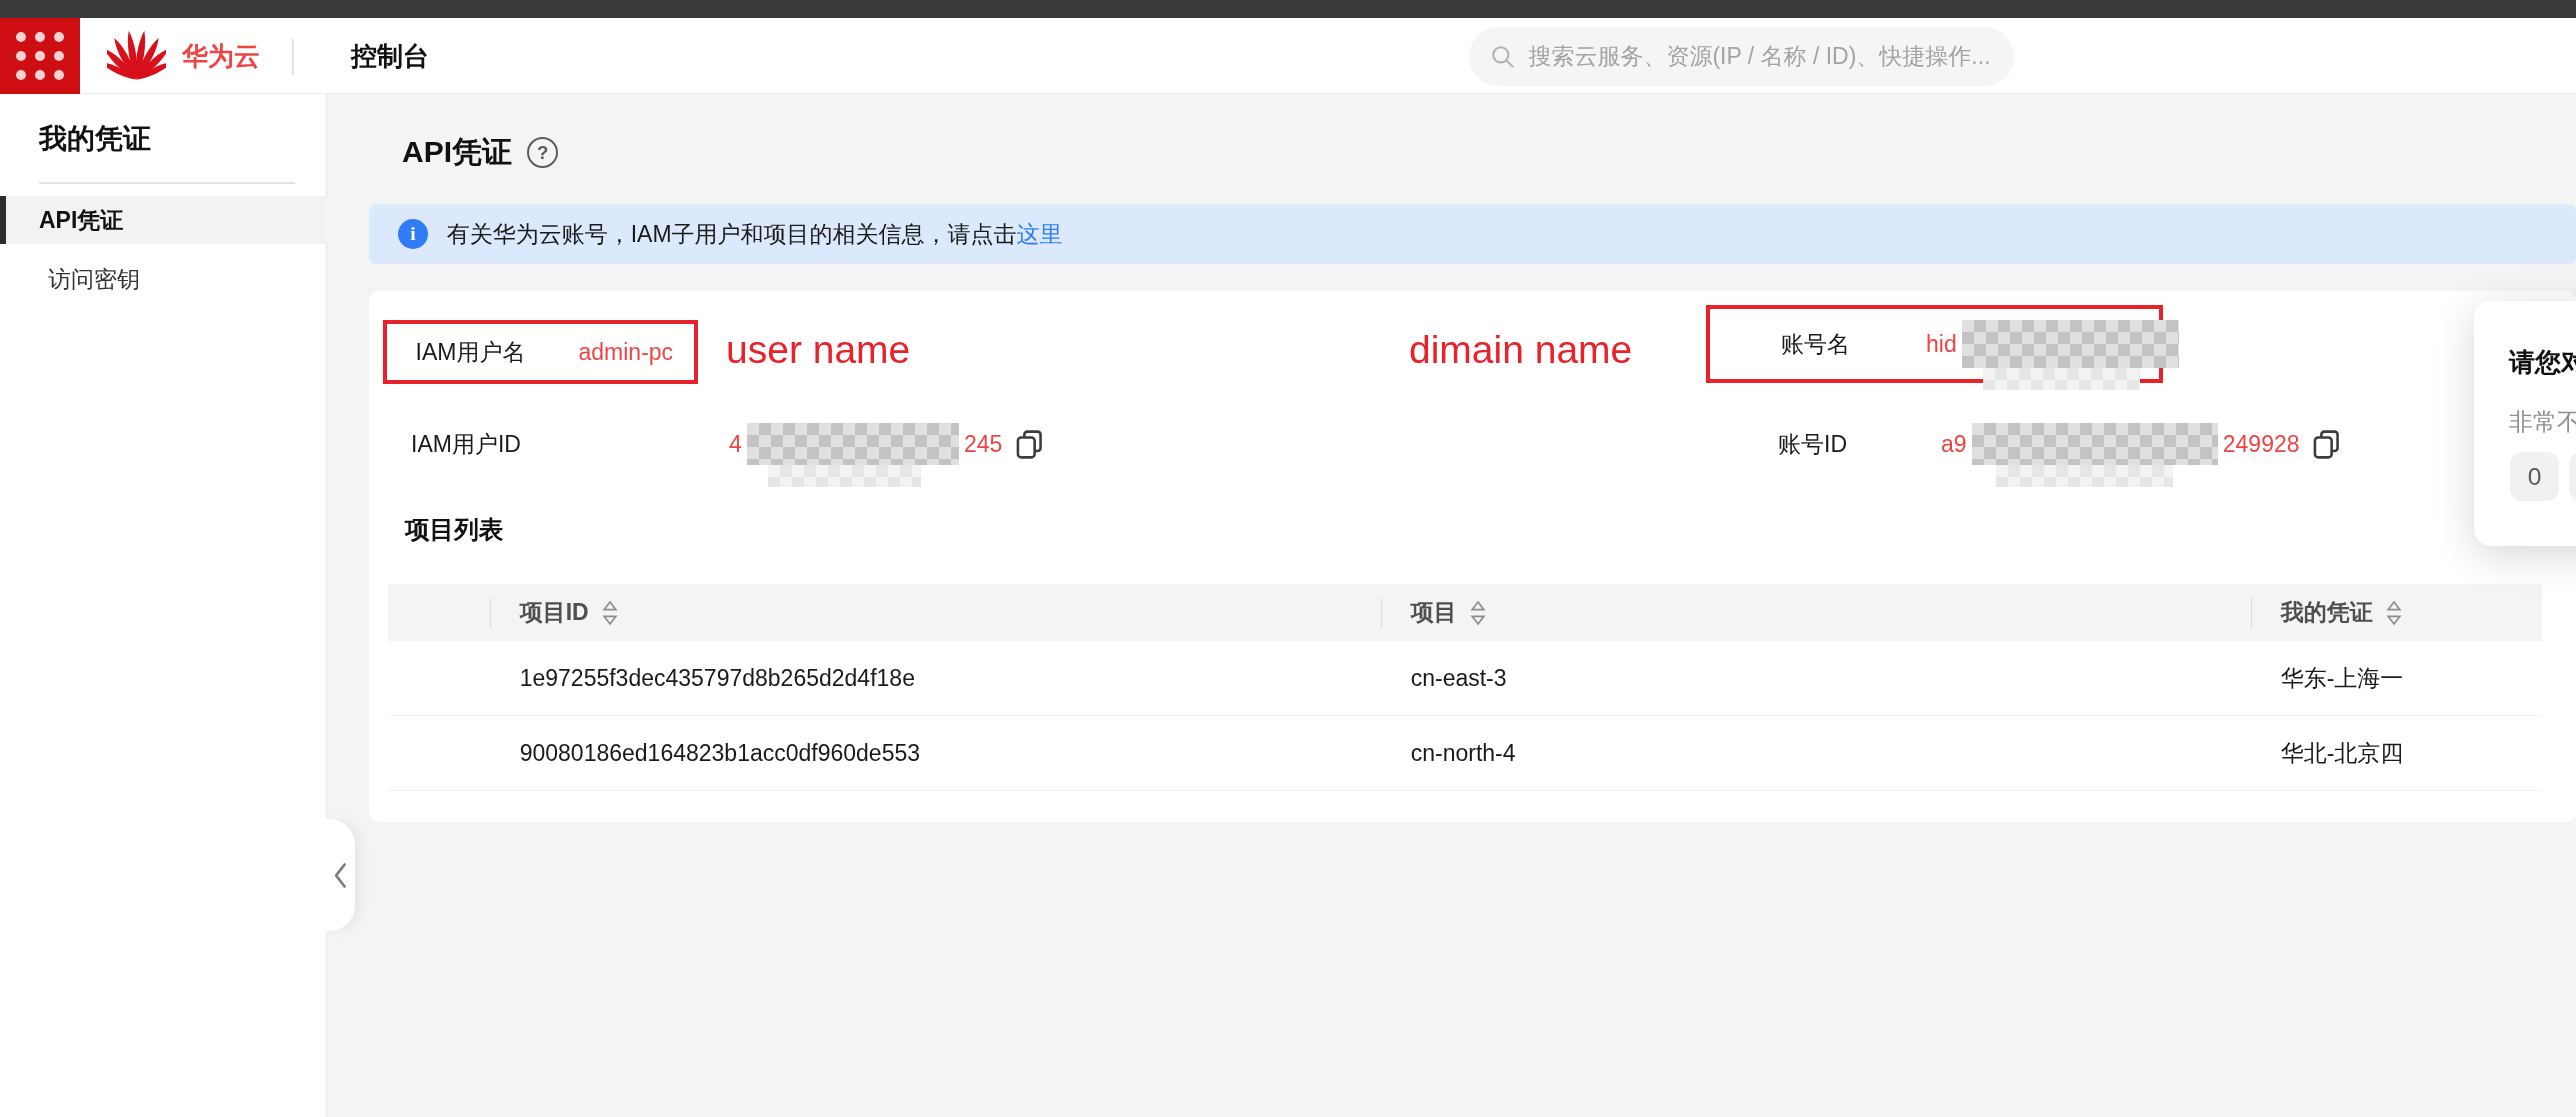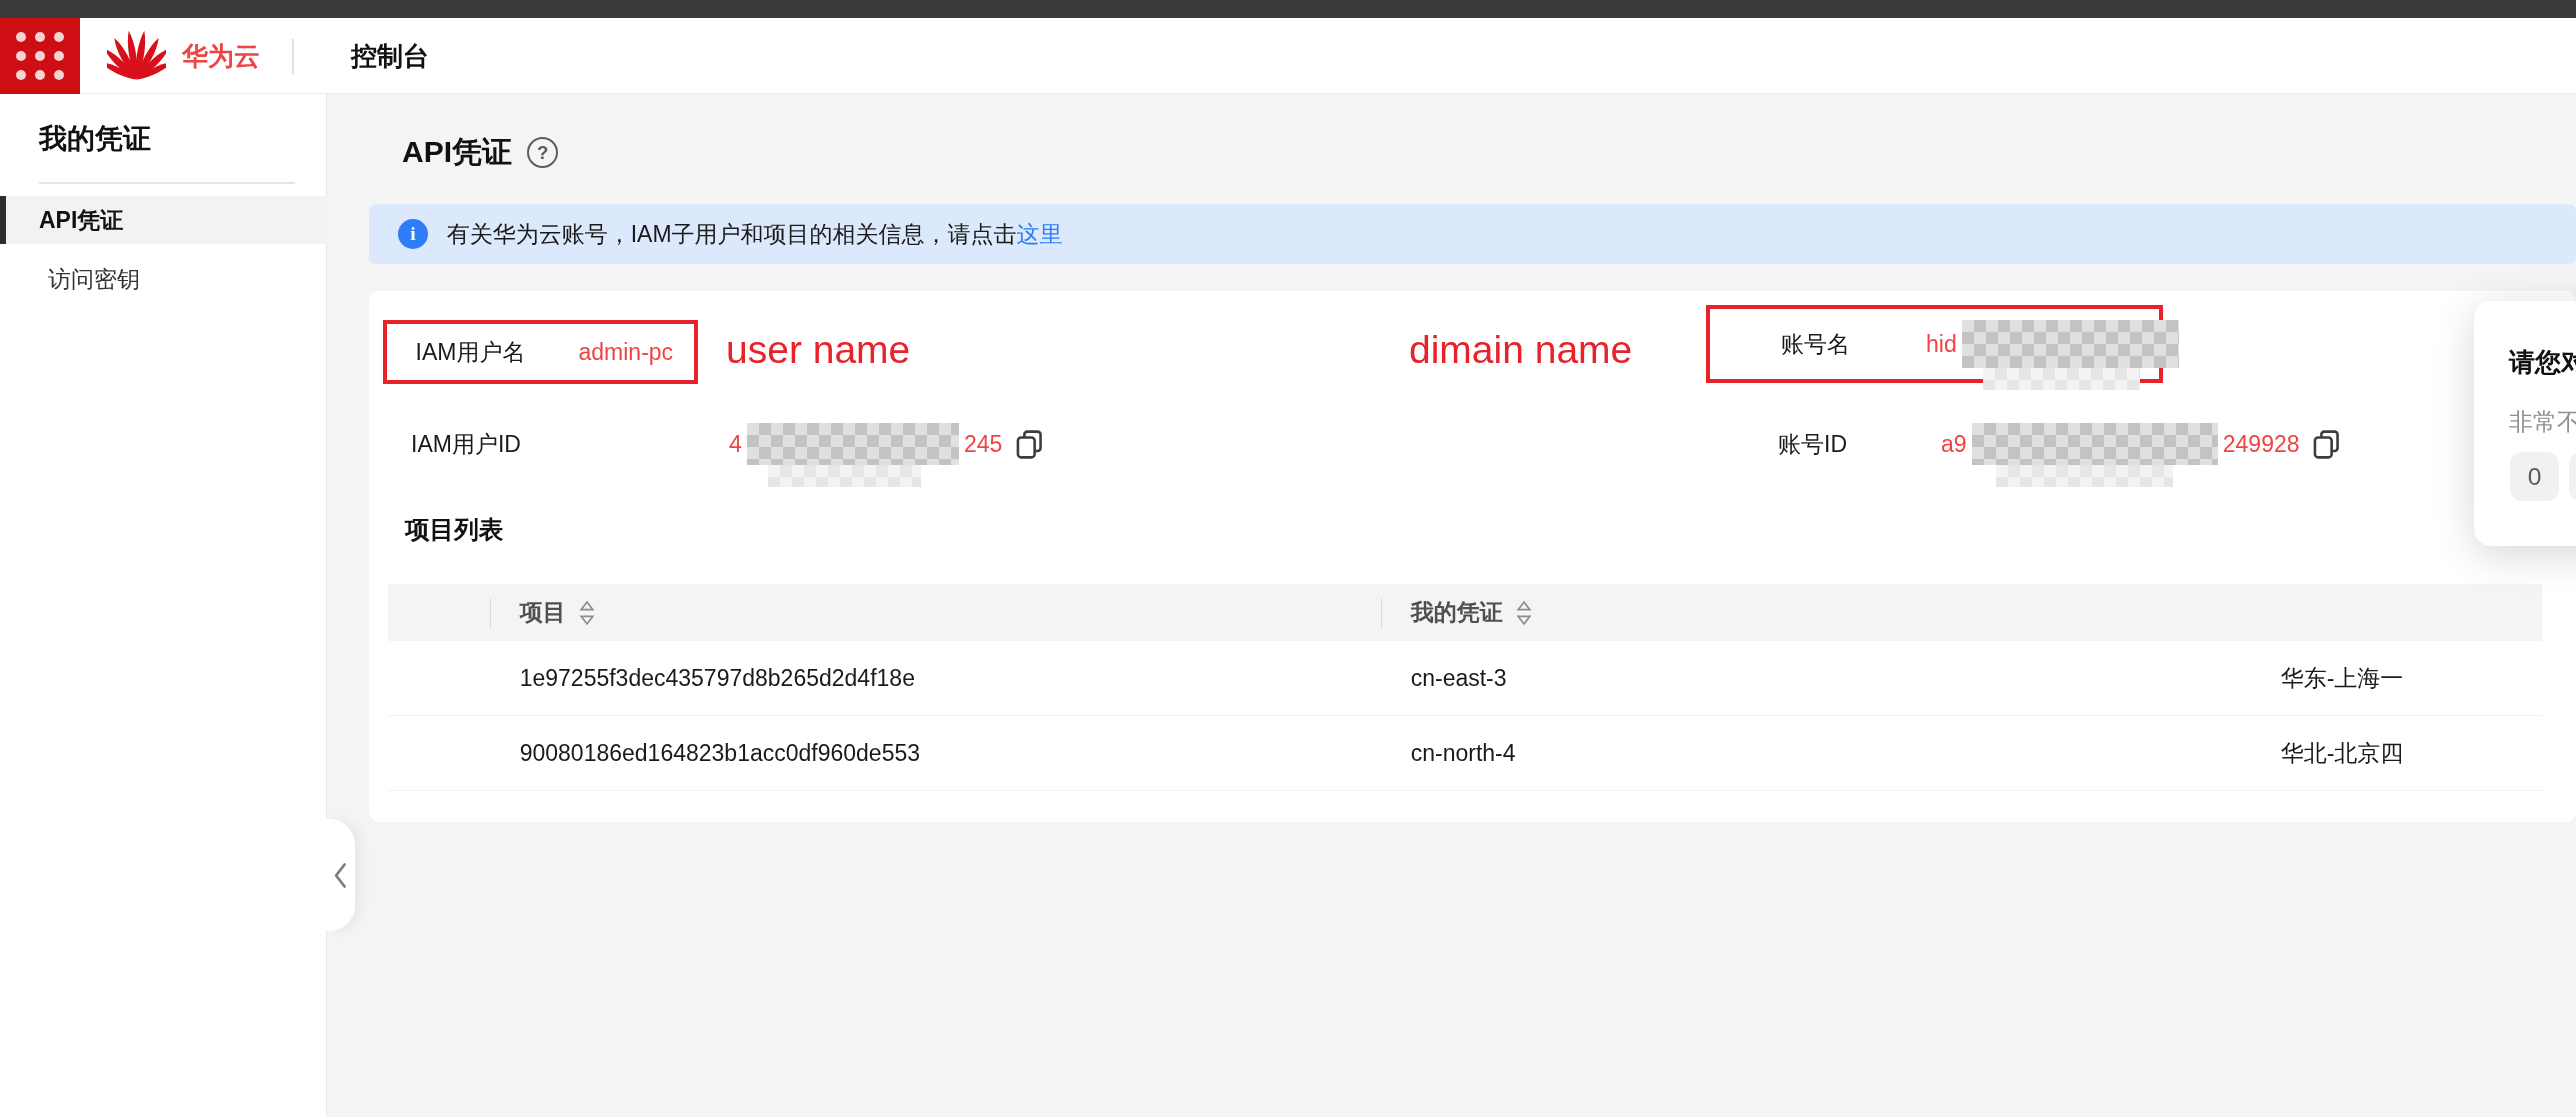--- a/index.html
+++ b/index.html
@@ -193,20 +193,27 @@
           </g>
         <g transform="rotate(64 50 86)">
             <path d="M50,86 C43,64 43,36 50,18 C57,36 57,64 50,86 Z"></path>
           </g>
       </g>
     </svg>
     <div class="brand">华为云</div>
     <div class="hdr-divider"></div>
     <div class="console">控制台</div>
 
+    <div class="searchbox">
+      <svg width="27" height="27" viewBox="0 0 32 32">
+        <circle cx="14" cy="14" r="9" fill="none" stroke="#b3b3b3" stroke-width="2.5"></circle>
+        <line x1="21" y1="21" x2="28" y2="28" stroke="#b3b3b3" stroke-width="2.5" stroke-linecap="round"></line>
+      </svg>
+      <input type="text" placeholder="搜索云服务、资源(IP / 名称 / ID)、快捷操作..." style="">
+    </div>
 
   </div>
 
   <div class="sidebar">
     <div class="sb-title">我的凭证</div>
     <div class="sb-divider"></div>
     <div class="sb-item sb-item-active">
       <span class="sb-label">API凭证</span>
     </div>
     <div class="sb-item sb-item-normal">
@@ -276,20 +283,27 @@
           <path d="M6.5 6 V3.8 a2.3 2.3 0 0 1 2.3 -2.3 h8 a2.3 2.3 0 0 1 2.3 2.3 v10.4 a2.3 2.3 0 0 1 -2.3 2.3 h-2.3" fill="none" stroke="#3c3c3c" stroke-width="2"></path>
         </svg>
       </span>
     </div>
 
     <div class="section-title">项目列表</div>
 
     <div class="tbl">
       <div class="tbl-header">
         <div></div>
+        <div class="th-cell">
+          <span class="th-label">项目ID</span>
+          <svg width="18" height="26" viewBox="0 0 21 31">
+            <path d="M10.5 2.5 L17.5 11.5 H3.5 Z" fill="none" stroke="#8d8d8d" stroke-width="2"></path>
+            <path d="M10.5 28.5 L17.5 19.5 H3.5 Z" fill="none" stroke="#8d8d8d" stroke-width="2"></path>
+          </svg>
+        </div>
         <div class="th-cell">
           <span class="th-label">项目</span>
           <svg width="18" height="26" viewBox="0 0 21 31">
             <path d="M10.5 2.5 L17.5 11.5 H3.5 Z" fill="none" stroke="#8d8d8d" stroke-width="2"></path>
             <path d="M10.5 28.5 L17.5 19.5 H3.5 Z" fill="none" stroke="#8d8d8d" stroke-width="2"></path>
           </svg>
         </div>
         <div class="th-cell">
           <span class="th-label">我的凭证</span>
           <svg width="18" height="26" viewBox="0 0 21 31">

